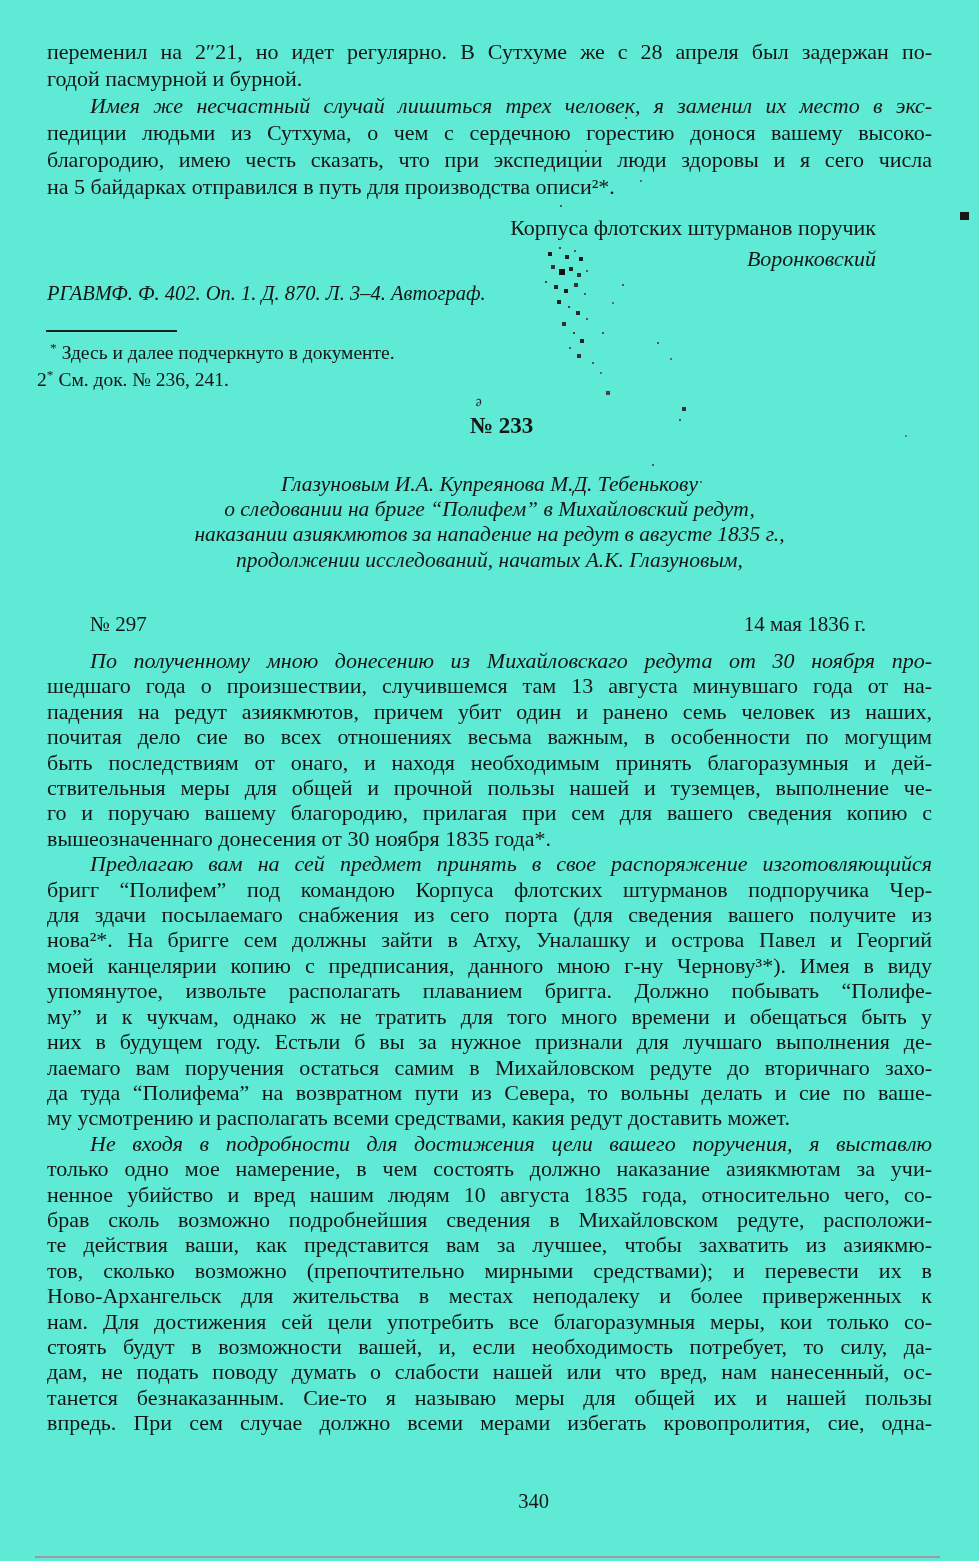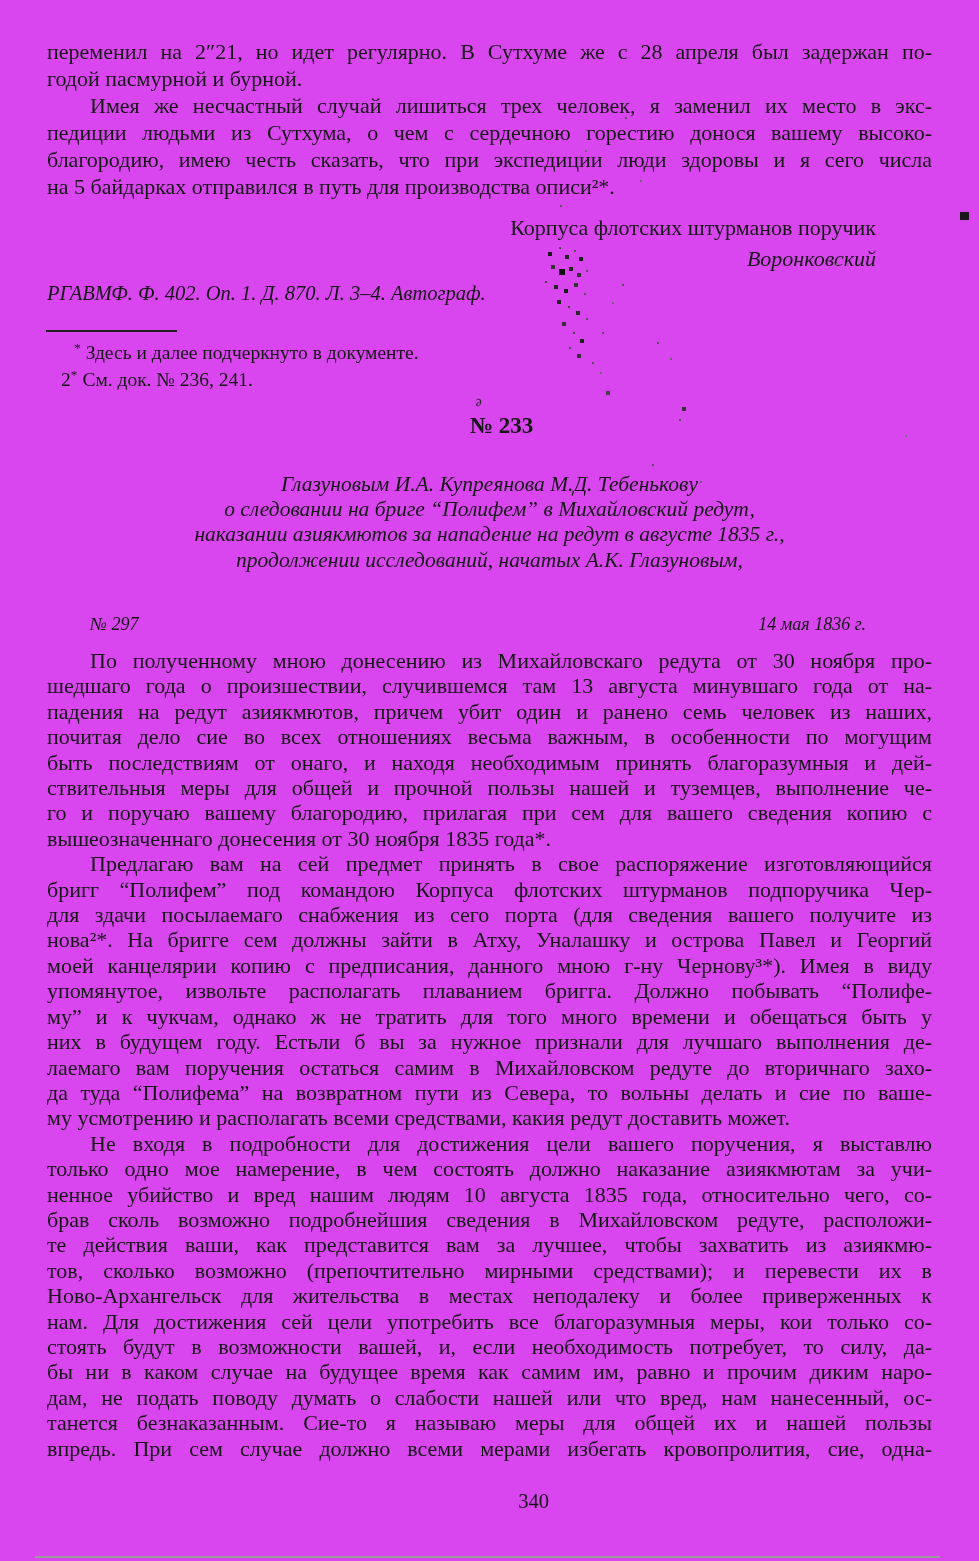--- a/index.html
+++ b/index.html
@@ -1,51 +1,51 @@
 <!DOCTYPE html>
 <html lang="ru"><head>
 <meta charset="utf-8">
 <style>
   html,body { margin:0; padding:0; background:#e8e8e8; }
   .page {
     position:relative; width:979px; height:1561px; margin:0 auto;
-    background:#d946ef; overflow:hidden;
+    background:#5eead4; overflow:hidden;
     font-family:"Liberation Serif", serif; color:#161616;
   }
   .abs { position:absolute; }
 
   
   .textblock { left:47px; width:885px; }
   #intro   { top:38px;  font-size:22px; line-height:27px; }
   #body    { top:648px; font-size:22px; line-height:25.4px; }
   .para .line { text-align:justify; text-align-last:justify; }
   .para .line.last { text-align-last:left; }
-  .para.indent .line:first-child { text-indent:43px; }
+  .para.indent .line:first-child { text-indent:43px;font-style:italic; }
 
   
   .signature { top:212px; left:47px; width:885px; box-sizing:border-box;
                padding-right:56px; text-align:right; font-size:22px; line-height:31px; }
   .sig-name { font-style:italic; }
 
   
   .archive { top:281px; left:47px; font-style:italic; font-size:20.5px; line-height:24px; }
 
   
   .fn-rule { top:330px; left:46px; width:131px; height:0; border-top:2.5px solid #1f1f1f; }
-  .footnotes { top:340px; left:61px; width:885px; font-size:19.5px; line-height:26.5px; }
+  .footnotes { top:340px; left:37px; width:885px; font-size:19.5px; line-height:26.5px; }
   .footnote .fn-text { margin-left:5px; }
   .footnote .fn-star { font-size:68%; vertical-align:super; line-height:0; }
   .footnote.first { padding-left:13px; }
 
   
   .doc-number { top:411px; left:12px; width:979px; text-align:center;
                 font-weight:bold; font-size:23px; line-height:30px; }
   .doc-title { top:472px; left:47px; width:885px; text-align:center;
                font-style:italic; font-size:21.5px; line-height:25.2px; }
-  .doc-meta { top:611px; left:47px; width:885px; font-style:italic; font-size:18px; line-height:26px; }
+  .doc-meta { top:611px; left:47px; width:885px; font-size:21px; line-height:26px; }
   .doc-meta .ref-number { float:left; margin-left:43px; }
   .doc-meta .doc-date { float:right; margin-right:66px; }
 
   
   .page-number { top:1490px; left:0; width:979px; text-align:center; font-size:20.5px;padding-left:44px; }
 
   
   .squiggle { top:393px; left:475px; font-size:15px; font-style:italic;
               transform:rotate(-12deg); color:#2a2a2a; }
   .edge-mark { top:212px; left:960px; width:9px; height:8px; background:#181818; }
@@ -143,21 +143,20 @@
       <div class="para indent">
         <div class="line">Не входя в подробности для достижения цели вашего поручения, я выставлю</div>
         <div class="line">только одно мое намерение, в чем состоять должно наказание азиякмютам за учи-</div>
         <div class="line">ненное убийство и вред нашим людям 10 августа 1835 года, относительно чего, со-</div>
         <div class="line">брав сколь возможно подробнейшия сведения в Михайловском редуте, расположи-</div>
         <div class="line">те действия ваши, как представится вам за лучшее, чтобы захватить из азиякмю-</div>
         <div class="line">тов, сколько возможно (препочтительно мирными средствами); и перевести их в</div>
         <div class="line">Ново-Архангельск для жительства в местах неподалеку и более приверженных к</div>
         <div class="line">нам. Для достижения сей цели употребить все благоразумныя меры, кои только со-</div>
         <div class="line">стоять будут в возможности вашей, и, если необходимость потребует, то силу, да-</div>
-        <div class="line">бы ни в каком случае на будущее время как самим им, равно и прочим диким наро-</div>
         <div class="line">дам, не подать поводу думать о слабости нашей или что вред, нам нанесенный, ос-</div>
         <div class="line">танется безнаказанным. Сие-то я называю меры для общей их и нашей пользы</div>
         <div class="line">впредь. При сем случае должно всеми мерами избегать кровопролития, сие, одна-</div>
       </div>
     </div>
 
   <div class="abs page-number">340</div>
 
   <div class="abs noise"></div>
   <div class="abs edge-mark"></div>

